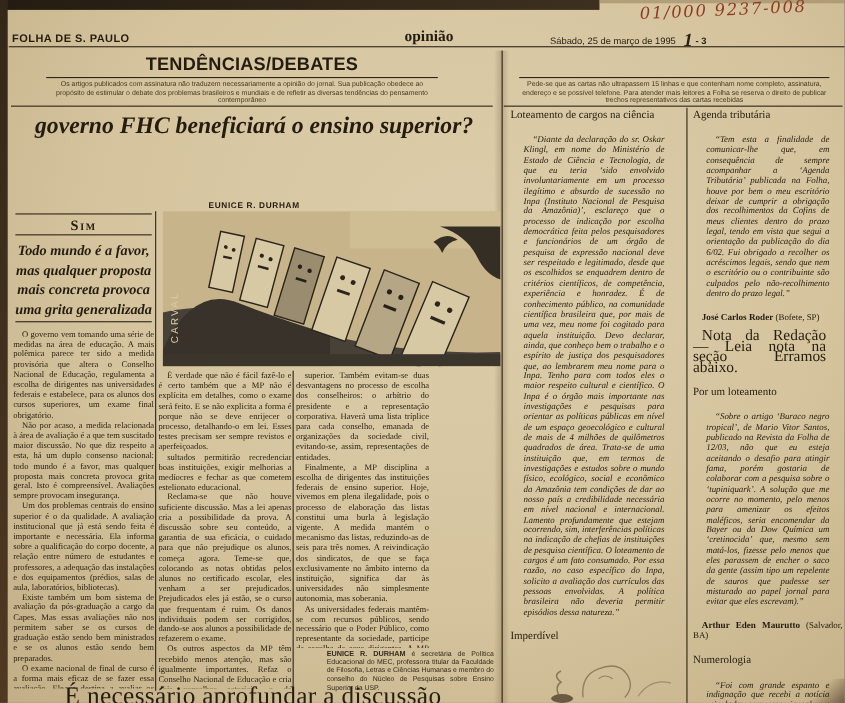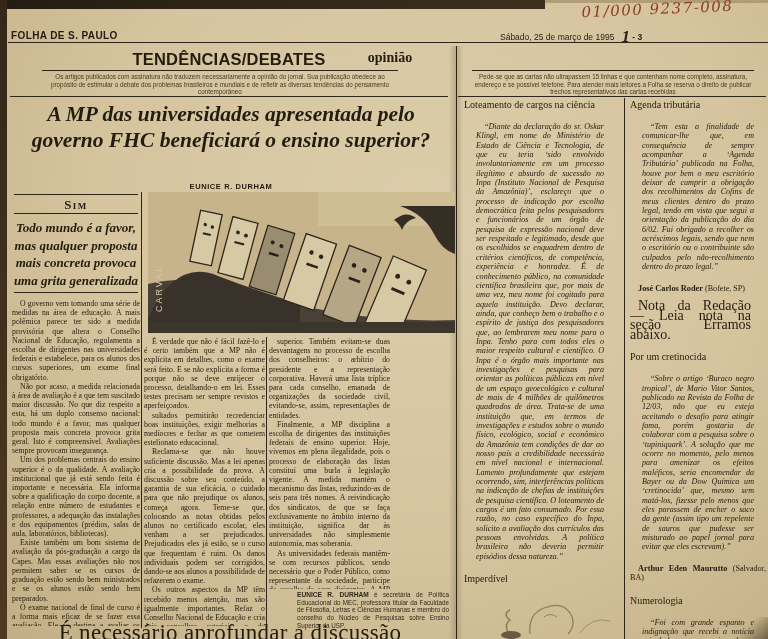--- a/index.html
+++ b/index.html
@@ -11,21 +11,21 @@
   .edge-top{left:0;top:0;width:545px;height:9px;background:linear-gradient(90deg,#241c12,#3d301f);}
   .edge-top-r{left:545px;top:0;width:223px;height:3px;background:#9a8661;opacity:.6;}
   .edge-left{left:0;top:0;width:7px;height:639px;background:linear-gradient(180deg,#33271a,#503922);}
   .fold{left:449px;top:46px;width:14px;height:593px;background:linear-gradient(90deg,rgba(90,70,40,0),rgba(90,70,40,.25),rgba(90,70,40,0));}
   .corner-br{right:0;bottom:0;width:30px;height:22px;background:linear-gradient(315deg,#4a3a26,rgba(74,58,38,0) 65%);opacity:.7;}
   
   .rh{position:absolute;background:#2d2518;height:1px;}
   .rv{position:absolute;background:#2d2518;width:1px;}
   
   .masthead{left:11px;top:30px;font-family:"Liberation Sans",sans-serif;font-weight:700;font-size:10px;letter-spacing:.4px;}
-  .opinion{left:338px;top:26px;width:104px;text-align:center;font-weight:700;font-size:14px;margin-top:24px;}
+  .opinion{left:338px;top:26px;width:104px;text-align:center;font-weight:700;font-size:14px;}
   .dateline{left:500px;top:27px;width:248px;text-align:left;font-family:"Liberation Sans",sans-serif;font-size:8.5px;color:#2a2214;}
   .pgbig{font-family:"Liberation Serif",serif;font-weight:700;font-style:italic;font-size:17px;vertical-align:-2px;}
   .pgsmall{font-family:"Liberation Sans",sans-serif;font-size:8.5px;font-weight:700;}
   .handwriting{left:545px;top:0px;width:225px;text-align:center;font-family:"DejaVu Serif",serif;
     font-style:italic;font-size:15px;letter-spacing:1.5px;color:#8f3b22;transform:rotate(-2.5deg);}
   
   .sec-title{font-family:"Liberation Sans",sans-serif;font-weight:800;font-size:16.5px;letter-spacing:.2px;text-align:center;}
   .tagline{font-family:"Liberation Sans",sans-serif;font-size:6.3px;line-height:7.5px;text-align:center;color:#44391f;}
   
   .headline{left:12px;top:102px;width:438px;text-align:center;font-style:italic;font-weight:700;font-size:21.5px;line-height:25.5px;}
@@ -75,21 +75,20 @@
   <div class="abs handwriting">01/000 9237-008</div>
   <div class="rh" style="left:8px;top:42px;width:760px;height:1.4px;"></div>
   <div class="rv" style="left:456px;top:46px;height:593px;width:1.4px;"></div>
 
   <div class="abs sec-title" style="left:10px;top:50px;width:438px;">TENDÊNCIAS/DEBATES</div>
   <div class="rh" style="left:42px;top:70px;width:356px;height:.8px;"></div>
   <div class="abs tagline" style="left:42px;top:73px;width:356px;">Os artigos publicados com assinatura não traduzem necessariamente a opinião do jornal. Sua publicação obedece ao propósito de estimular o debate dos problemas brasileiros e mundiais e de refletir as diversas tendências do pensamento contemporâneo</div>
   <div class="rh" style="left:10px;top:96px;width:438px;"></div>
 
   <div class="abs headline">
-    <span style="display:block;">A MP das universidades apresentada pelo</span>
     <span style="display:block;">governo FHC beneficiará o ensino superior?</span>
   </div>
   <div class="abs byline">EUNICE R. DURHAM</div>
 
   <div class="rh" style="left:14px;top:194px;width:124px;"></div>
   <div class="abs sim">Sim</div>
   <div class="rh" style="left:14px;top:213px;width:124px;"></div>
   <div class="abs pullquote">Todo mundo é a favor, mas qualquer proposta mais concreta provoca uma grita generalizada</div>
   <div class="rh" style="left:14px;top:292px;width:124px;"></div>
 
@@ -191,21 +190,21 @@
     <path d="M80 47 Q92 30 110 35" stroke="#7a6748" fill="none" stroke-width="1" opacity="0.55"></path>
   </svg>
 
   <div class="pcol pcol2">
     <p class="lh">Agenda tributária</p>
     <p class="lt">“Tem esta a finalidade de comunicar-lhe que, em consequência de sempre acompanhar a ‘Agenda Tributária’ publicada na Folha, houve por bem o meu escritório deixar de cumprir a obrigação dos recolhimentos da Cofins de meus clientes dentro do prazo legal, tendo em vista que segui a orientação da publicação do dia 6/02. Fui obrigado a recolher os acréscimos legais, sendo que nem o escritório ou o contribuinte são culpados pelo não-recolhimento dentro do prazo legal.”</p>
     <p class="sig">
       <b>José Carlos Roder</b><span> (Bofete, SP)</span>
     </p>
     <p class="nota">Nota da Redação — Leia nota na seção Erramos abaixo.</p>
-    <p class="lh lh2">Por um cretinocida</p>
+    <p class="lh lh2">Por um loteamento</p>
     <p class="lt">“Sobre o artigo ‘Buraco negro tropical’, de Mario Vitor Santos, publicado na Revista da Folha de 12/03, não que eu esteja aceitando o desafio para atingir fama, porém gostaria de colaborar com a pesquisa sobre o ‘tupiniquark’. A solução que me ocorre no momento, pelo menos para amenizar os efeitos maléficos, seria encomendar da Bayer ou da Dow Química um ‘cretinocida’ que, mesmo sem matá-los, fizesse pelo menos que eles parassem de encher o saco da gente (assim tipo um repelente de sauros que pudesse ser misturado ao papel jornal para evitar que eles escrevam).”</p>
     <p class="sig">
       <b>Arthur Eden Maurutto</b><span> (Salvador, BA)</span>
     </p>
     <p class="lh lh2">Numerologia</p>
     <p class="lt">“Foi com grande espanto e indignação que recebi a notícia veiculada por esse jornal em 11/03, pela qual estaria supostamente envolvida em um golpe aplicado na França pela empresa Clairvoyance. Realmente, sou muito conhecida no Brasil pelo trabalho de numerologia que venho desenvolvendo nestes últimos anos, o qual me conferiu uma credibilidade em nível nacional que não posso permitir que seja abalada por notícias infundadas, pois jamais em toda a minha vida tentei tirar proveito de alguém. Há mais de nove anos que mantenho contrato com a empresa Interposal, a qual comercializa produtos com</p>
   </div>
 
 </div>
 

